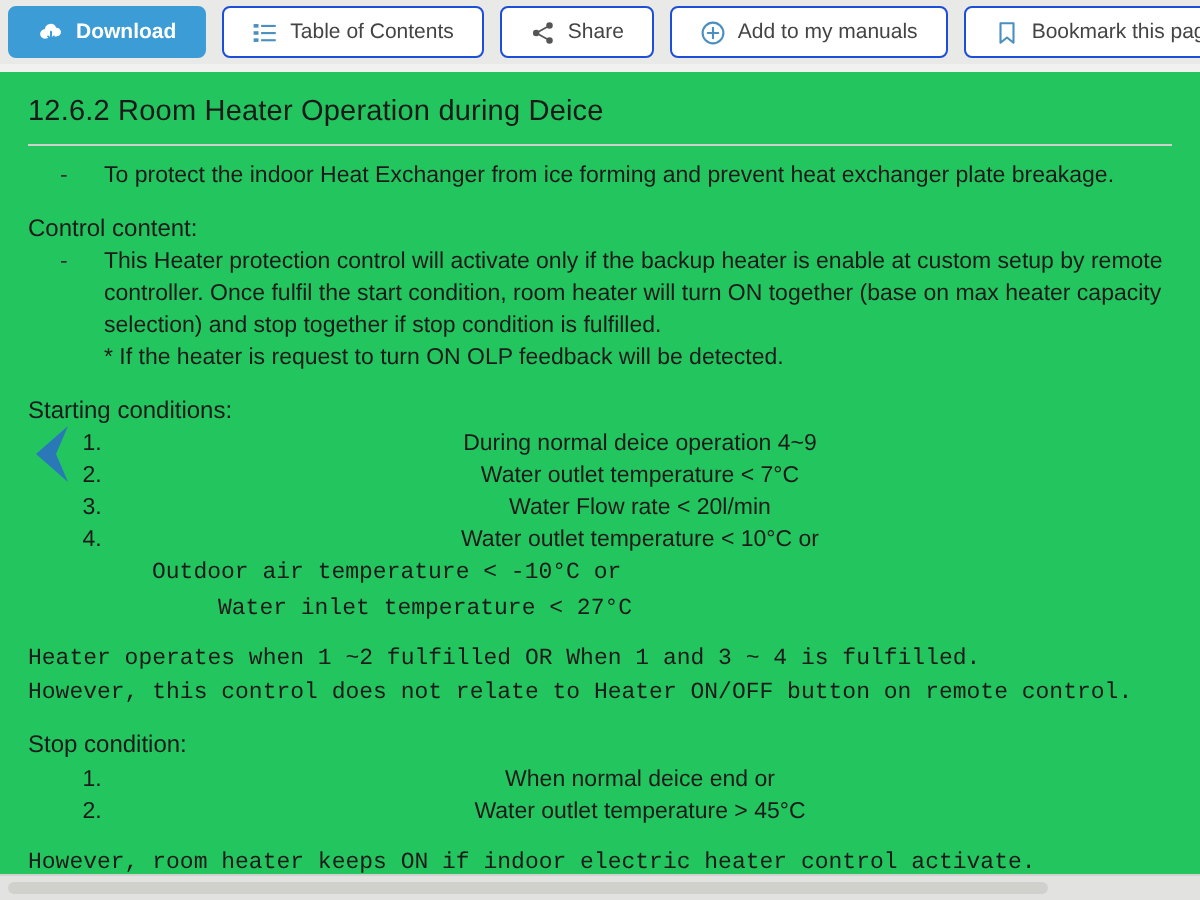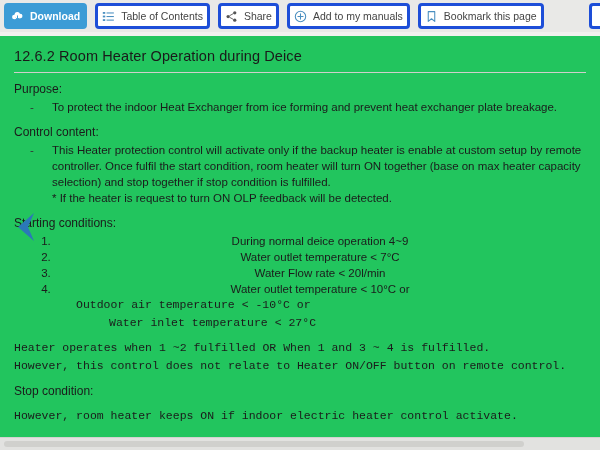--- a/index.html
+++ b/index.html
@@ -33,24 +33,24 @@
     padding-left: 4px;
     box-sizing: border-box;
     gap: 8px;
     overflow: hidden;
   }
   .tb-btn {
     display: flex;
     align-items: center;
     gap: 6px;
     height: 26px;
-    padding: 0 4px;
+    padding: 0 14px;
     border-radius: 4px;
     background: #ffffff;
-    border: 3px solid #1d4ed8;
+    border: 1px solid #1d4ed8;
     box-sizing: border-box;
     font-size: 10.5px;
     color: #444;
     white-space: nowrap;
     cursor: pointer;
   }
   .tb-btn.primary {
     background: #3c9cd6;
     border-color: #3c9cd6;
     color: #ffffff;
@@ -225,21 +225,20 @@
       
     </div>
   </div>
 
   <div class="doc">
 
     <div class="doc-title">12.6.2 Room Heater Operation during Deice</div>
     <div class="rule"></div>
 
     <div class="blk">
-      <div class="sec-head">Purpose:</div>
       <div class="dash-item">
         <span class="dash">-</span>
         <span class="dash-text">To protect the indoor Heat Exchanger from ice forming and prevent heat exchanger plate breakage.</span>
       </div>
     </div>
 
     <div class="blk">
       <div class="sec-head">Control content:</div>
       <div class="dash-item">
         <span class="dash">-</span>
@@ -260,20 +259,24 @@
       <div class="para sub-line" style="margin-left:95px">Water inlet temperature &lt; 27°C</div>
     </div>
 
     <div class="blk gap-top">
       <div class="para">Heater operates when 1 ~2 fulfilled OR When 1 and 3 ~ 4 is fulfilled.</div>
       <div class="para">However, this control does not relate to Heater ON/OFF button on remote control.</div>
     </div>
 
     <div class="blk gap-top">
       <div class="sec-head">Stop condition:</div>
+      <ol class="numlist">
+        <li>When normal deice end or</li>
+        <li>Water outlet temperature &gt; 45°C</li>
+      </ol>
     </div>
 
     <div class="para gap-top">However, room heater keeps ON if indoor electric heater control activate.</div>
 
   </div>
 
   <div class="arrow">
     <svg viewBox="0 0 22 30" width="22" height="30" aria-hidden="true">
       <path d="M20 1 L4 15 L20 29 L14 15 Z" fill="#2b78b8"></path>
     </svg>

